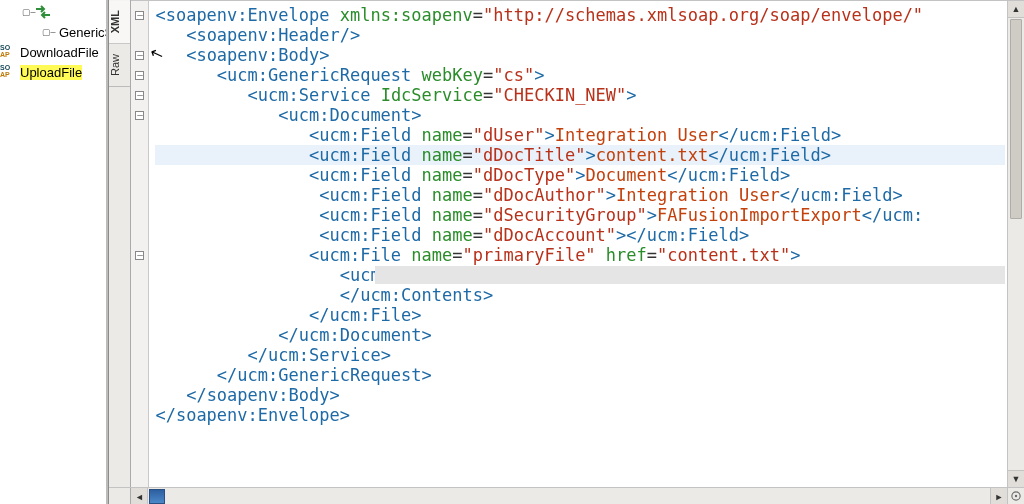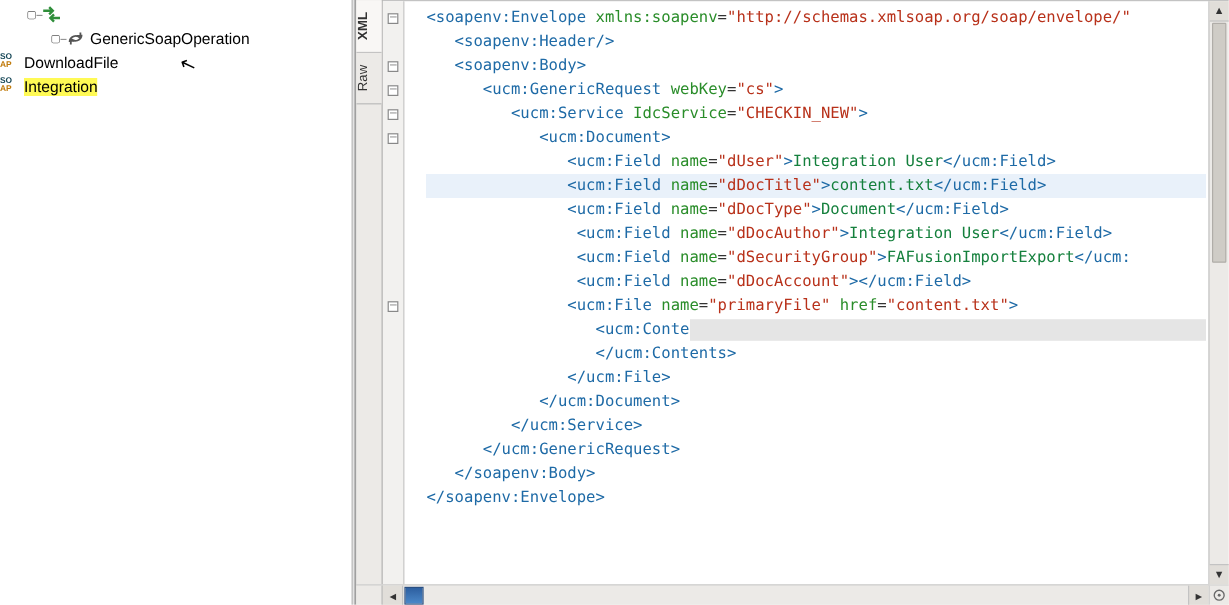--- a/index.html
+++ b/index.html
@@ -114,40 +114,40 @@
     font-size:10px;
     color:#7a7a7a;
   }
   .g-box{
     width:9px; height:9px; border:1px solid #888; background:#fff;
     display:flex; align-items:center; justify-content:center; line-height:1;
   }
   pre.code{
     flex:1;
     margin:0;
-    padding:4px 2px 4px 18px;
+    padding:4px 2px 4px 6px;
     font-family: Consolas, monospace;
-    font-size:13px;
+    font-size:17px;
     line-height:20px;
     white-space:pre;
     overflow:hidden;
     color:#333;
     position:relative;
   }
   pre.code .line{ display:block; height:20px;}
   pre.code .cur  { background:#e9f1fa;}
   pre.code .blur { position:relative;}
   pre.code .blur::after{
     content:""; position:absolute; left:220px; right:0; top:1px; bottom:1px;
     background:#e5e5e5;
   }
   .t  { color:#1e6aa6;}   
   .a  { color:#2a8d2a;}   
   .v  { color:#b8311a;}   
-  .tx { color:#15803d;}      
+  .tx { color:#c2410c;}      
   .p  { color:#1e6aa6;}
   
   .vscroll{
     width:17px;
     background:#eceae7;
     border-left:1px solid #c3c3c3;
     position:relative;
   }
   .vscroll .btn{
     height:17px; background:#e1ded9;
@@ -217,21 +217,21 @@
     <span class="icon">
         <span class="soap-badge"></span>
       </span>
     <span class="lbl">DownloadFile</span>
   </div>
 
   <div class="tree-node ind3">
     <span class="icon">
         <span class="soap-badge"></span>
       </span>
-    <span class="lbl hl">Integration</span>
+    <span class="lbl hl">UploadFile</span>
   </div>
 
   <span class="cursor">↖</span>
 </div>
 
 <div class="splitter"></div>
 
 <div class="right-panel">
   <div class="editor-row">
     <div class="side-tabs">

